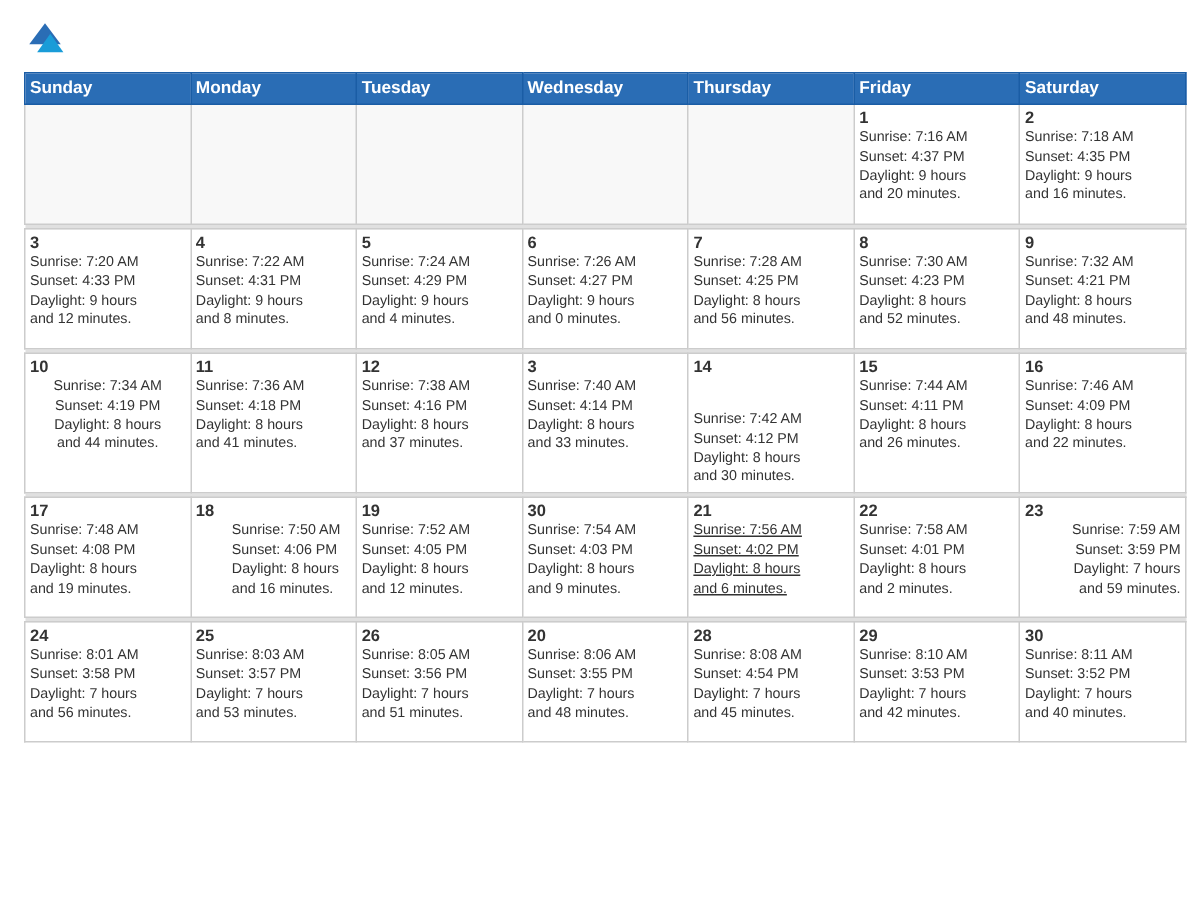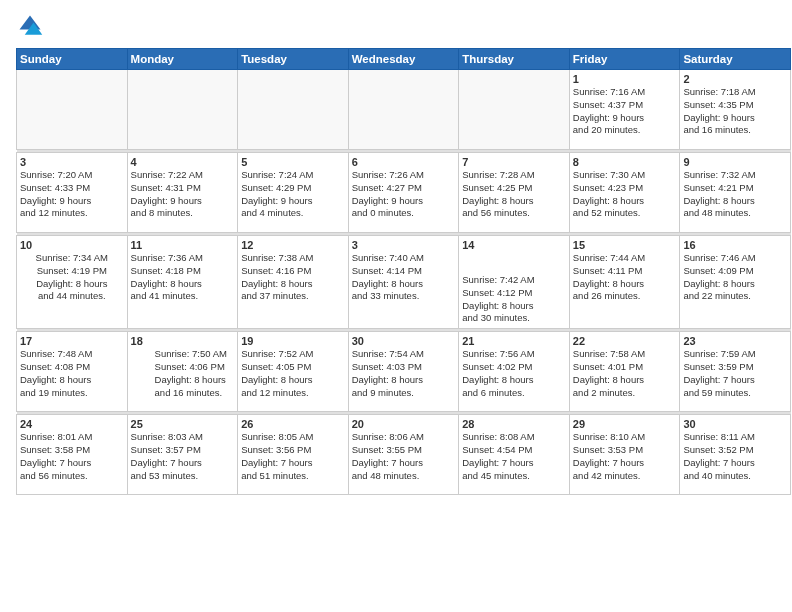--- a/index.html
+++ b/index.html
@@ -276,35 +276,35 @@
           </td>
           <td>
             <div class="day-num">30</div>
             <div class="day-info" style="white-space: pre-line;">Sunrise: 7:54 AM
 Sunset: 4:03 PM
 Daylight: 8 hours
 and 9 minutes.</div>
           </td>
           <td>
             <div class="day-num">21</div>
-            <div class="day-info" style="white-space: pre-line;">Sunrise: 7:56 AM
+            <div class="day-info" style="white-space: pre-line; text-decoration: underline;">Sunrise: 7:56 AM
 Sunset: 4:02 PM
 Daylight: 8 hours
 and 6 minutes.</div>
           </td>
           <td>
             <div class="day-num">22</div>
             <div class="day-info" style="white-space: pre-line;">Sunrise: 7:58 AM
 Sunset: 4:01 PM
 Daylight: 8 hours
 and 2 minutes.</div>
           </td>
           <td>
             <div class="day-num">23</div>
-            <div class="day-info" style="white-space: pre-line;">Sunrise: 7:59 AM
+            <div class="day-info" style="white-space: pre-line; text-align: right;">Sunrise: 7:59 AM
 Sunset: 3:59 PM
 Daylight: 7 hours
 and 59 minutes.</div>
           </td>
         </tr>
         <tr>
           <td colspan="7" style="height: 3px; background: rgb(224, 224, 224); padding: 0px; border: none;"></td>
         </tr>
         <tr>
           <td>

